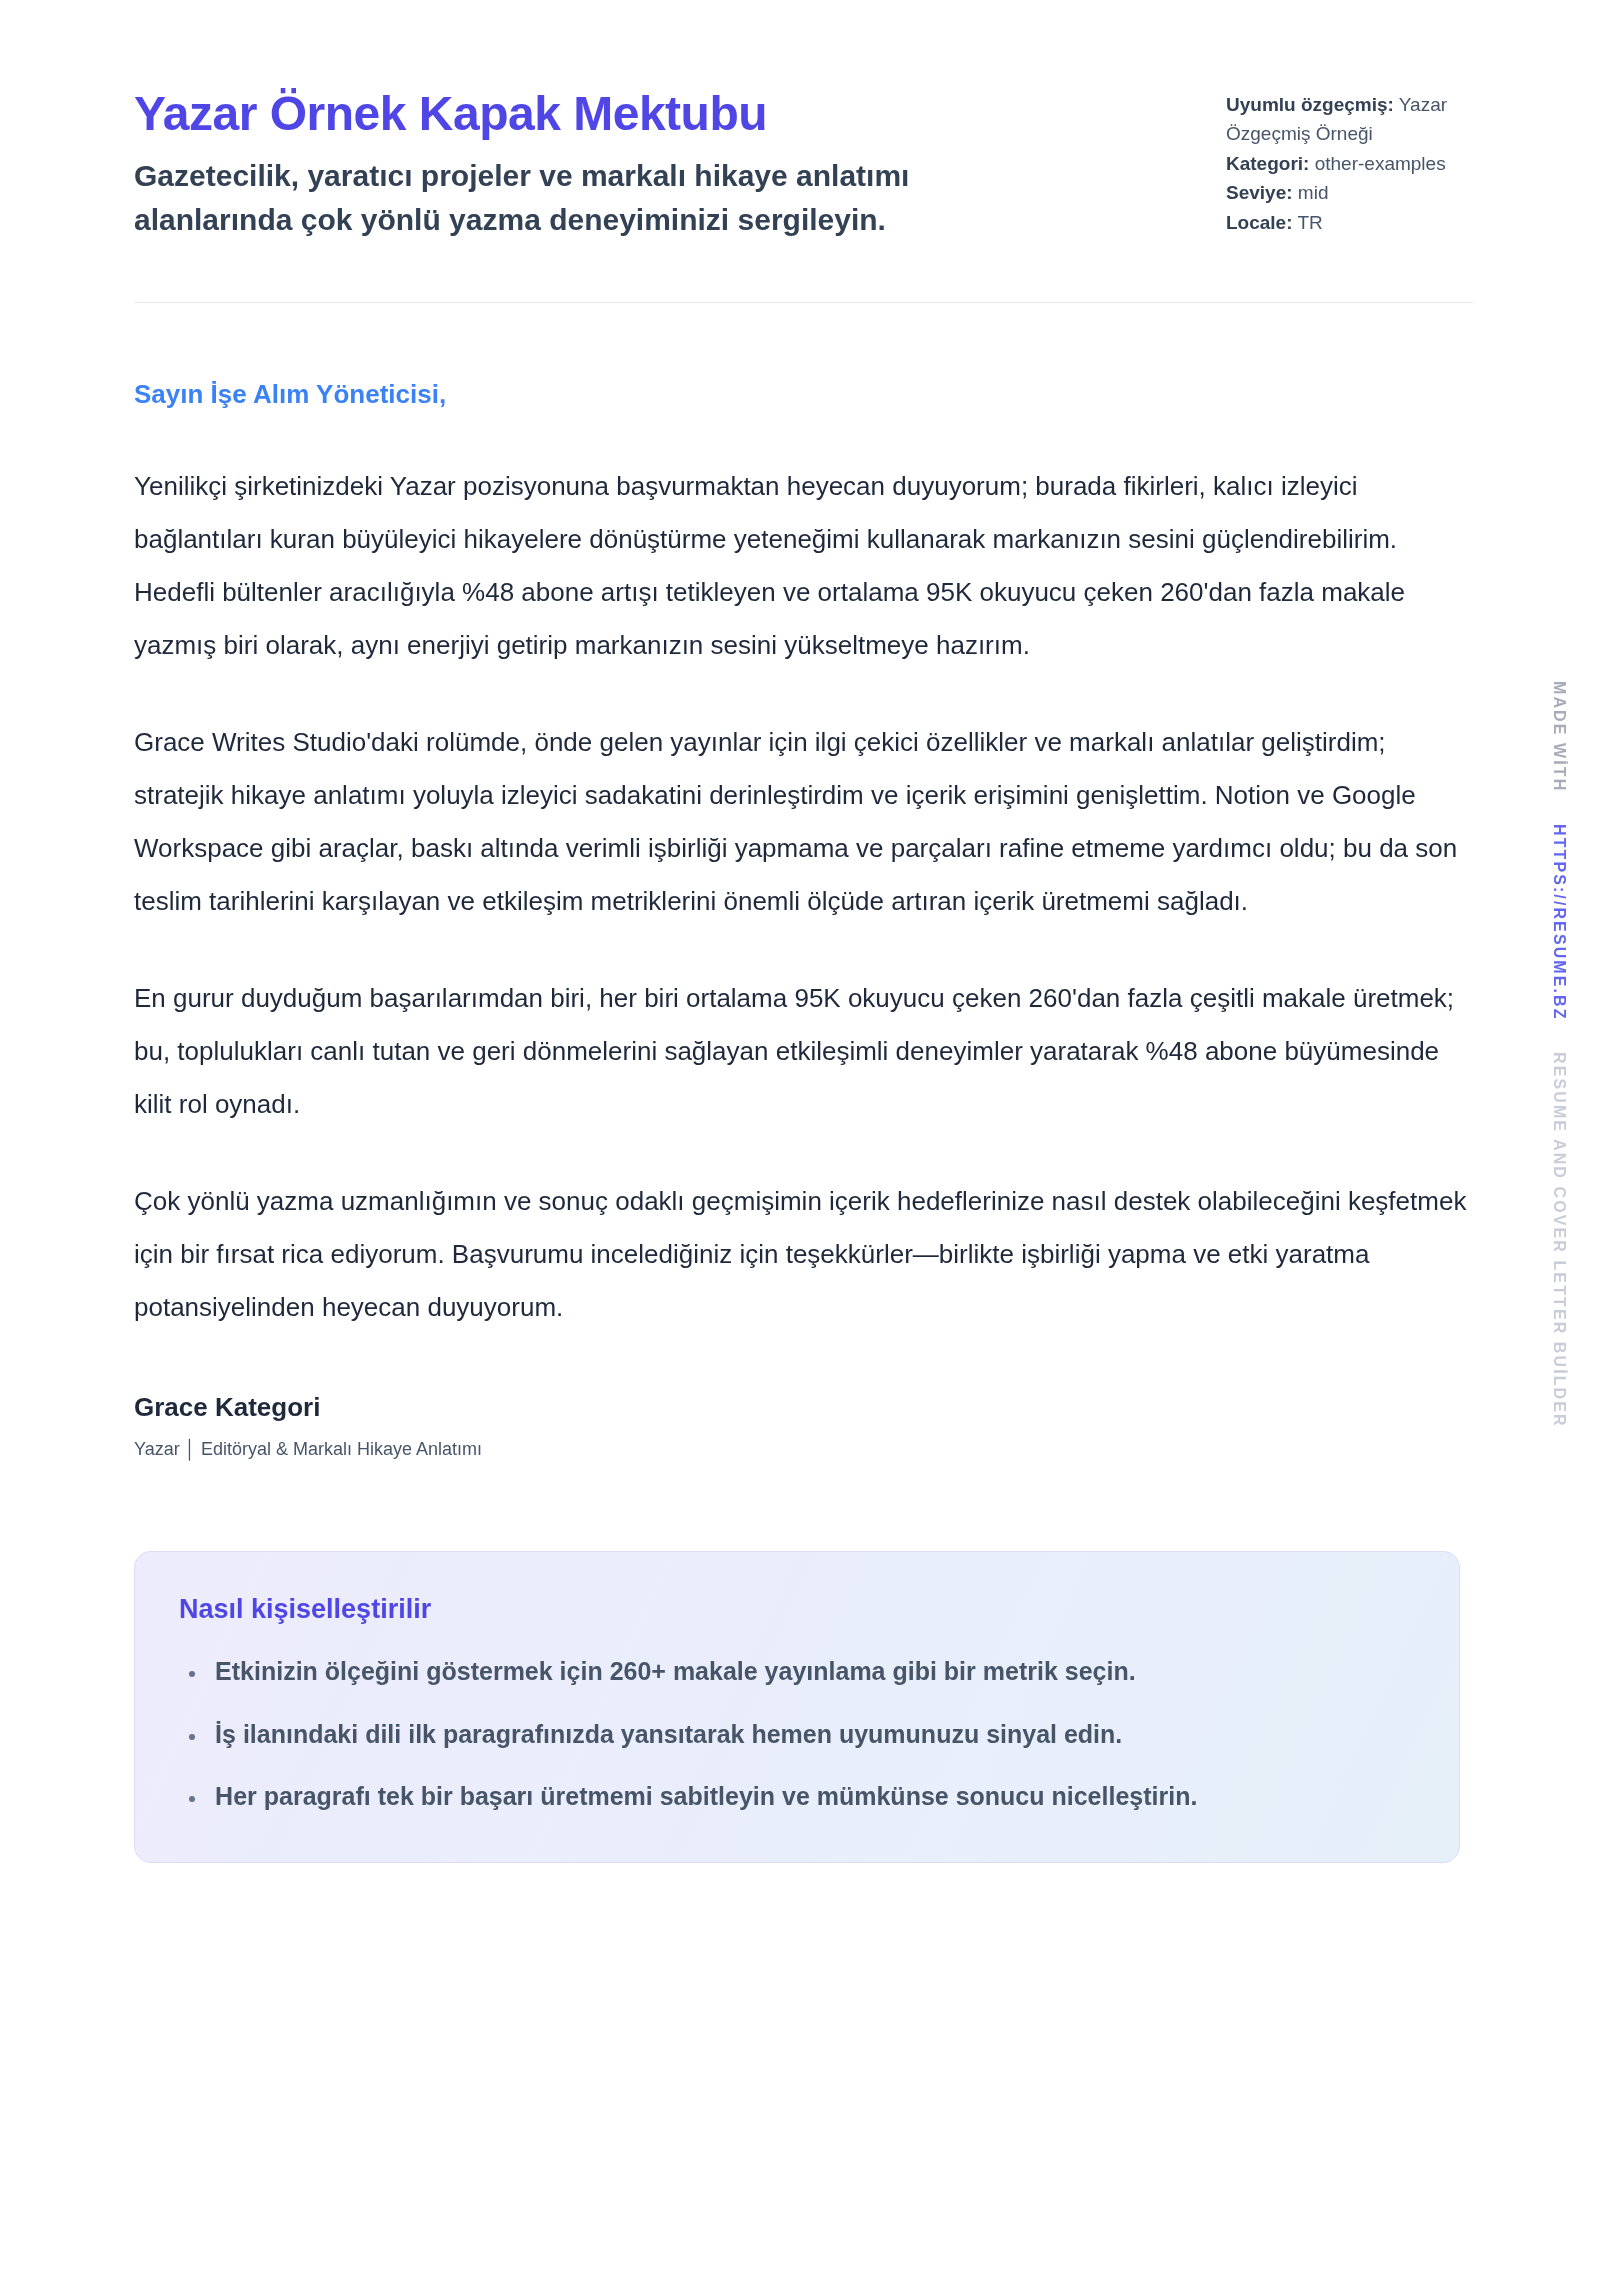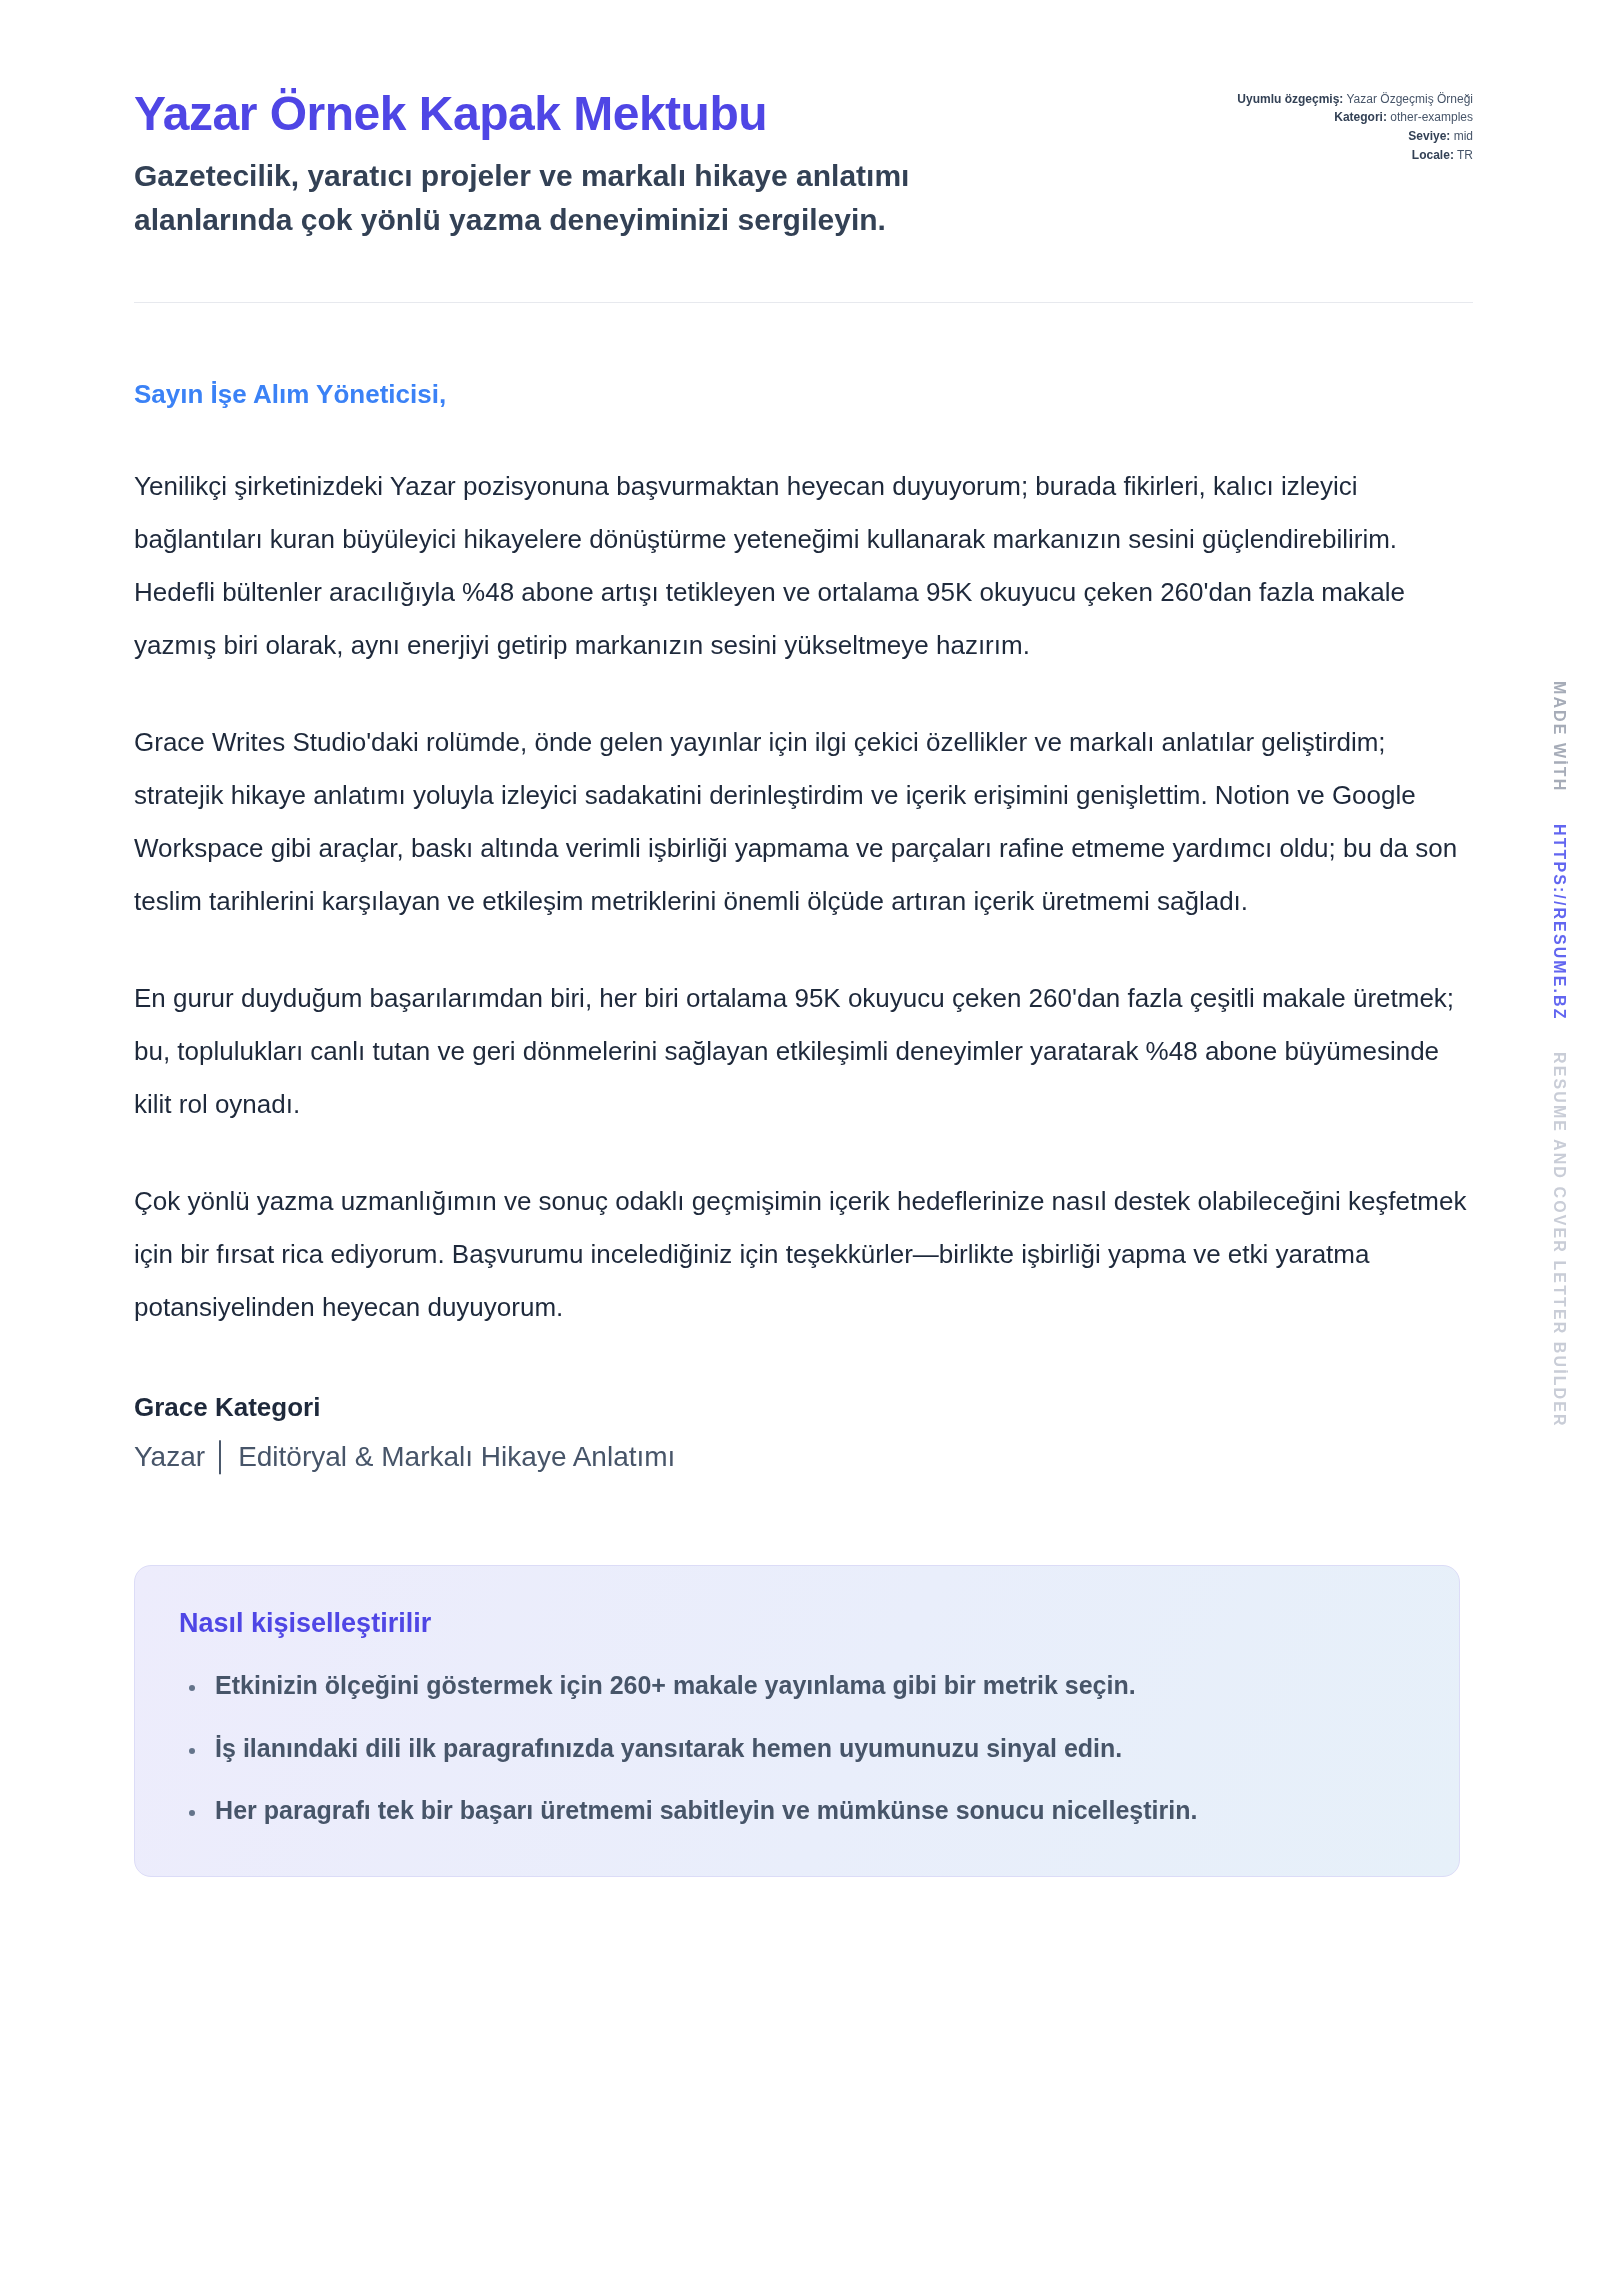--- a/index.html
+++ b/index.html
@@ -32,22 +32,22 @@
   .page-subtitle {
     margin: 13.3px 0 0;
     font-size: 30px;
     line-height: 1.45;
     font-weight: 700;
     color: #334155;
   }
   .meta {
     width: 247px;
     flex: 0 0 247px;
-    text-align: right;
-    font-size: 12px;
+    text-align: left;
+    font-size: 19px;
     line-height: 1.55;
     color: #475569;
     padding-top: 3.8px;
   }
   .meta-row strong { color: #334155; font-weight: 700; }
   
   .divider {
     border: none;
     border-top: 1.9px solid #e7e9ee;
     margin: 61px 0 0;
@@ -70,21 +70,21 @@
   .para + .para { margin-top: 44px; }
   .sig-name {
     margin: 55px 0 0;
     font-size: 26px;
     font-weight: 700;
     line-height: 1.4;
     color: #1e293b;
   }
   .sig-title {
     margin: 11.4px 0 0;
-    font-size: 28px;
+    font-size: 18px;
     line-height: 1.4;
     color: #475569;
   }
   
   .tips-card {
     margin-top: 89px;
     width: 1236px;
     border: 1.9px solid #dcdcf7;
     border-radius: 17px;
     background: linear-gradient(115deg, #edecfc 0%, #e9eefb 55%, #e6f0f9 100%);

